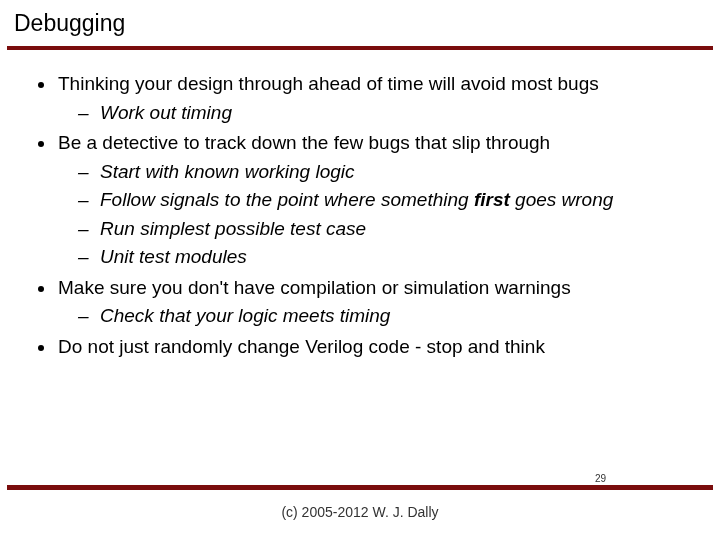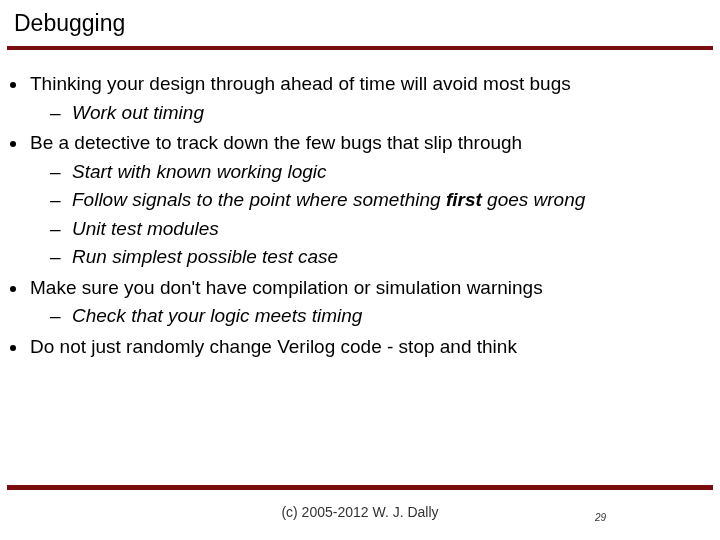--- a/index.html
+++ b/index.html
@@ -28,21 +28,21 @@
   .hr {
     position: absolute;
     left: 7px;
     width: 706px;
     background: #7a0d0d;
   }
   .hr.top { top: 46px; height: 4px; }
   .hr.bot { top: 485px; height: 5px; }
   .content {
     position: absolute;
-    left: 12px;
+    left: 40px;
     top: 70px;
     width: 660px;
     font-size: 19px;
     line-height: 1.5;
   }
   ul.l1 {
     list-style: disc;
     margin: 0;
     padding-left: 16px;
   }
@@ -67,24 +67,23 @@
     position: absolute;
     top: 504px;
     width: 720px;
     text-align: center;
     font-size: 14px;
     color: #333;
   }
   .pagenum {
     position: absolute;
     right: 10px;
-    top: 512px;
+    top: 473px;
     font-size: 10px;
     color: #333;
-    font-style: italic;
   }
 </style>
 </head>
 <body>
 
 <div class="slide">
   <div class="title">Debugging</div>
   <div class="hr top"></div>
 
   <div class="content">
@@ -93,22 +92,22 @@
         <span>Thinking your design through ahead of time will avoid most bugs</span>
         <ul class="l2">
           <li>Work out timing</li>
         </ul>
       </li>
       <li>
         <span>Be a detective to track down the few bugs that slip through</span>
         <ul class="l2">
           <li>Start with known working logic</li>
           <li><span>Follow signals to the point where something </span><span class="bold">first</span><span> goes wrong</span></li>
+          <li>Run simplest possible test case</li>
           <li>Unit test modules</li>
-          <li>Run simplest possible test case</li>
         </ul>
       </li>
       <li>
         <span>Make sure you don't have compilation or simulation warnings</span>
         <ul class="l2">
           <li>Check that your logic meets timing</li>
         </ul>
       </li>
       <li>Do not just randomly change Verilog code - stop and think</li>
     </ul>

